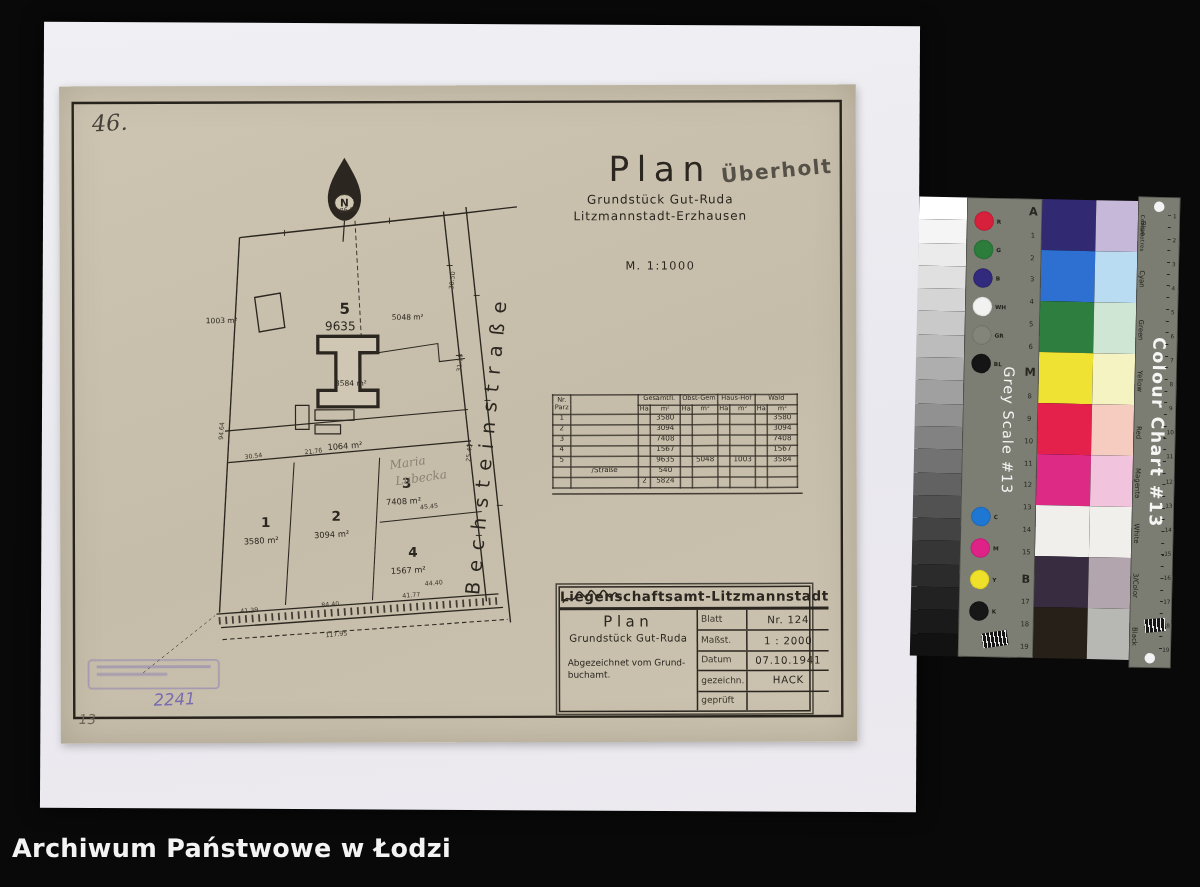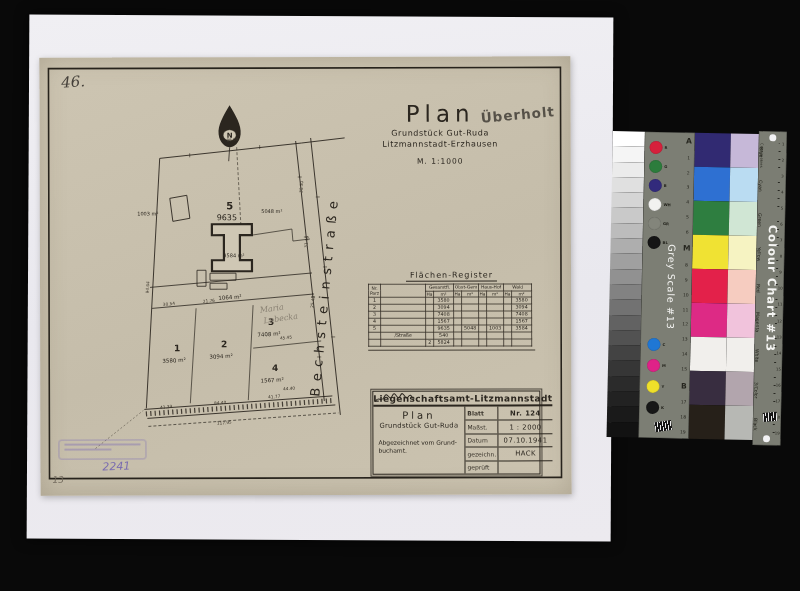--- a/index.html
+++ b/index.html
@@ -19,21 +19,21 @@
   .doc{position:absolute;left:40px;top:57px;width:531px;height:438px;
     background:linear-gradient(160deg,#cdc5b2,#c5bdaa 55%,#cbc3b0);
     box-shadow:inset 0 0 26px rgba(90,78,55,.25), 1px 2px 6px rgba(0,0,0,.25);
     transform:rotate(-.15deg);}
   .doc svg{position:absolute;left:0;top:0;}
 
   
   .title-block{position:absolute;left:338px;top:44px;width:125px;text-align:center;color:var(--ink);}
   .title-main{font-size:23px;letter-spacing:5px;font-weight:500;}
   .title-line{font-size:8px;letter-spacing:.6px;margin-top:2px;}
-  .title-scale{font-size:7.5px;letter-spacing:1px;margin-top:8px;}
+  .title-scale{font-size:7.5px;letter-spacing:1px;margin-top:24px;}
   .overprint{position:absolute;left:441px;top:50px;font-size:13.5px;font-weight:bold;
     color:#4a463e;letter-spacing:1px;transform:rotate(-5deg);opacity:.9;}
 
   
   .register{position:absolute;left:328px;top:206px;width:167px;color:var(--ink);}
   .register-title-wrap{text-align:center;margin-bottom:2px;}
   .register-title{display:inline-block;font-size:8px;letter-spacing:1px;
     border-bottom:.5px solid var(--ink);padding:0 4px 1px;}
   table.reg{border-collapse:collapse;width:163px;table-layout:fixed;}
   table.reg th,table.reg td{border:.5px solid rgba(43,38,31,.75);
@@ -51,21 +51,21 @@
     color:var(--ink);display:grid;grid-template-rows:15px 1fr;}
   .info-header{border-bottom:2.5px double var(--ink);display:flex;align-items:center;
     justify-content:center;font-size:9px;font-weight:bold;letter-spacing:.4px;white-space:nowrap;}
   .info-body{display:grid;grid-template-columns:92px 1fr;}
   .info-left{border-right:.8px solid var(--ink);padding:3px 2px;text-align:center;position:relative;}
   .info-left-title{font-size:10px;letter-spacing:3px;}
   .info-left-sub{font-size:6.8px;margin-top:1px;letter-spacing:.3px;}
   .info-left-note{font-size:6px;text-align:left;margin-top:9px;padding-left:3px;line-height:1.3;}
   .info-rows{display:grid;grid-template-rows:repeat(5,1fr);position:relative;}
   .info-row{display:grid;grid-template-columns:33px 1fr;border-top:.8px solid var(--ink);}
-  .info-row:first-child{border-top:none;font-weight:bold;}
+  .info-row:first-child{border-top:none;}
   .info-label{border-right:.8px solid var(--ink);font-size:6px;display:flex;
     align-items:center;padding-left:2px;color:#3a352c;}
   .info-value{font-size:6.8px;display:flex;align-items:center;justify-content:center;
     letter-spacing:.5px;}
   .signature-svg{position:absolute;right:3px;bottom:1px;}
 
   
   .purple-stamp{position:absolute;left:18px;top:382px;width:88px;height:20px;
     border:1px solid rgba(130,115,180,.55);border-radius:3px;filter:blur(.4px);
     padding:3px 5px;display:flex;flex-direction:column;gap:3px;}
@@ -230,23 +230,20 @@
 
     <div class="title-block">
       <div class="title-main">Plan</div>
       <div class="title-line">Grundstück Gut-Ruda</div>
       <div class="title-line">Litzmannstadt-Erzhausen</div>
       <div class="title-scale">M. 1:1000</div>
     </div>
     <div class="overprint">Überholt</div>
 
     <div class="register">
-      <div class="register-title-wrap">
-        <span class="register-title">Flächen-Register</span>
-      </div>
       <table class="reg">
         <colgroup>
           <col style="width:12px">
             <col style="width:45px">
           <col style="width:8px">
             <col style="width:20px">
           <col style="width:8px">
             <col style="width:17px">
           <col style="width:8px">
             <col style="width:17px">
@@ -589,13 +586,14 @@
           <span>15</span>
           <span>16</span>
           <span>17</span>
           <span>18</span>
           <span>19</span>
         </div>
       <div class="barcode barcode-ruler"></div>
     </div>
   </div>
 
+  <div class="caption">Archiwum Państwowe w Łodzi</div>
 </div>
 
 </body></html>

